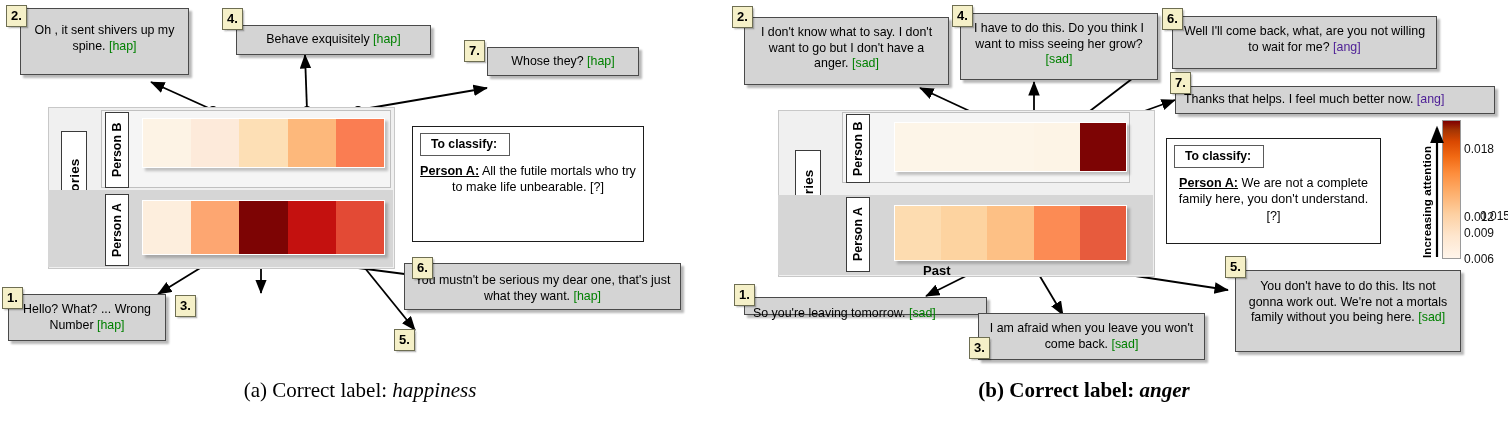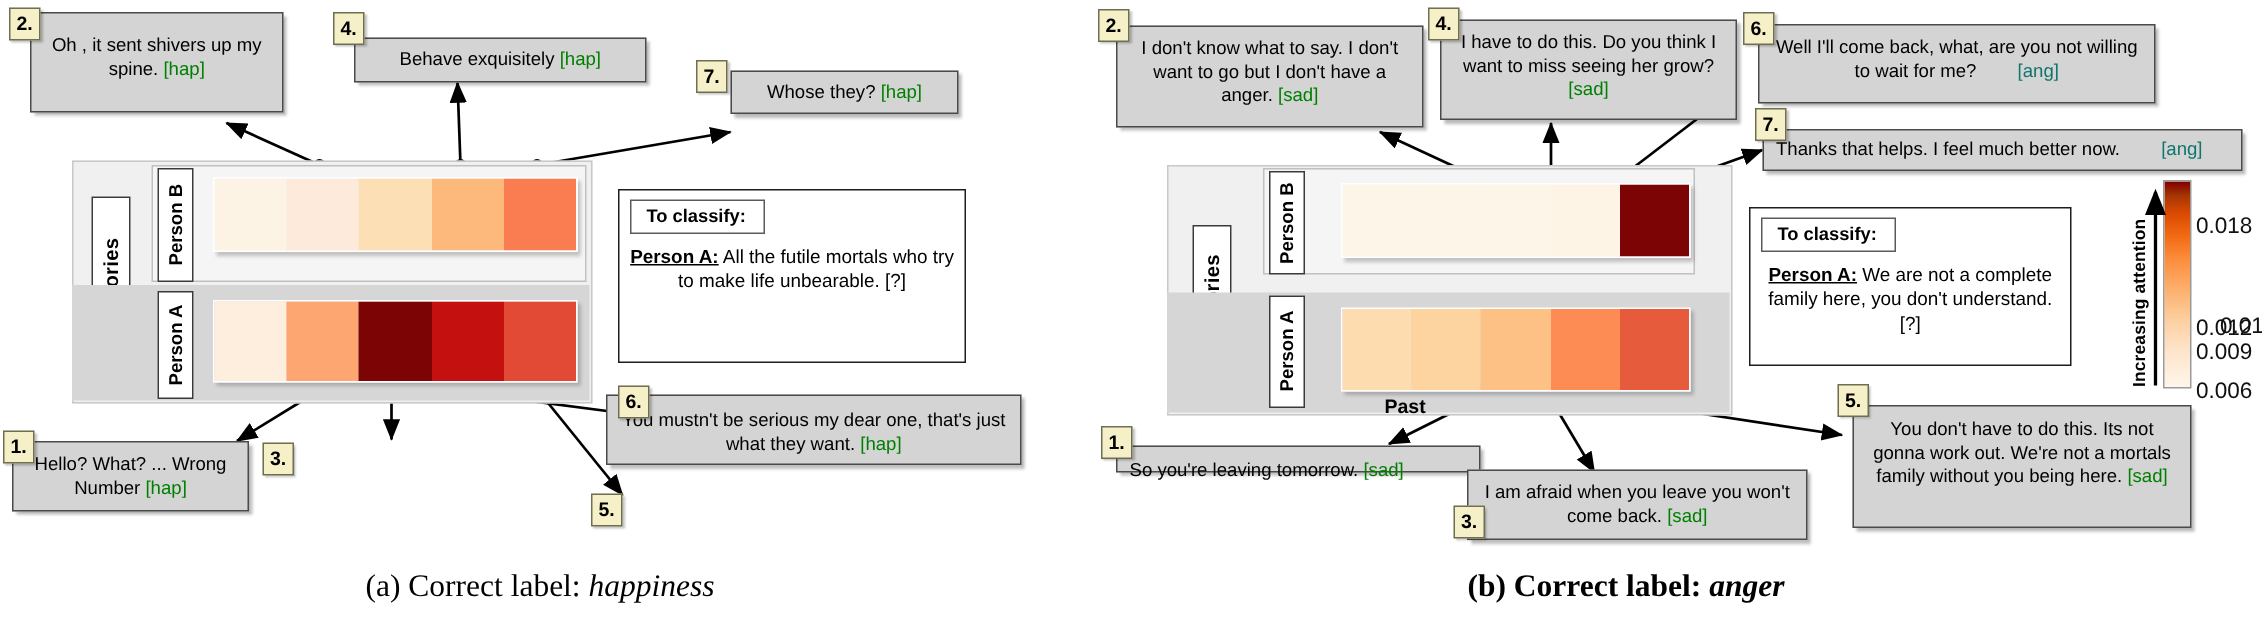--- a/index.html
+++ b/index.html
@@ -35,21 +35,21 @@
     box-shadow: 2.5px 2.5px 2px rgba(0,0,0,0.28);
     color: #000000;
     font-size: 12.4px;
     line-height: 15.6px;
     padding: 3px 6px 3px 6px;
     text-align: center;
     white-space: normal;
   }
   .utt.left { text-align: left; }
   .tag-hap { color: #008000; }
-  .tag-ang { color: #0f766e; margin-left: 24px; }
+  .tag-ang { color: #4c1d95; }
   .tag-sad { color: #008000; }
 
   
   .numtab {
     position: absolute;
     background: #f5f0c8;
     border: 1.2px solid #6e6e52;
     color: #000;
     font-weight: bold;
     font-size: 13px;
@@ -140,21 +140,21 @@
   
   .cbar {
     position: absolute;
     background: linear-gradient(to top,
       #fff5eb 0%, #fee6ce 16%, #fdd0a2 32%, #fdae6b 48%,
       #fd8d3c 62%, #f16913 74%, #d94801 85%, #a63603 93%, #7f0000 100%);
     border: 1px solid #9a9a9a;
   }
   .cbar-ticks {
     position: absolute;
-    font-size: 15px;
+    font-size: 12px;
     color: #111;
   }
   .cbar-tick { position: absolute; white-space: nowrap; }
   .cbar-axislabel {
     position: absolute;
     font-size: 11.6px;
     font-weight: bold;
     writing-mode: vertical-rl;
     transform: rotate(180deg);
     letter-spacing: 0.1px;

